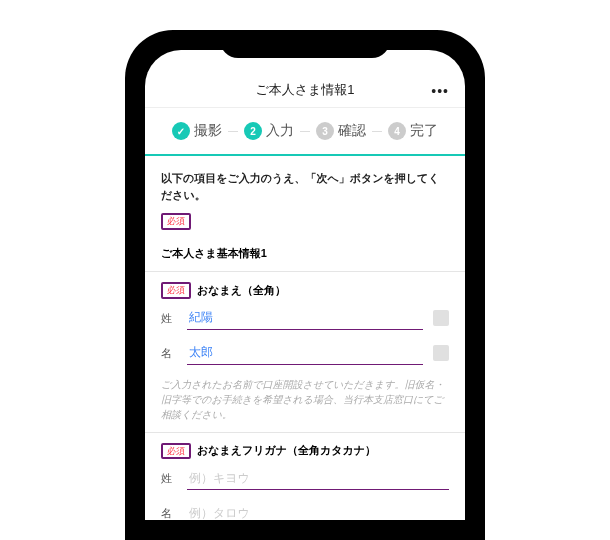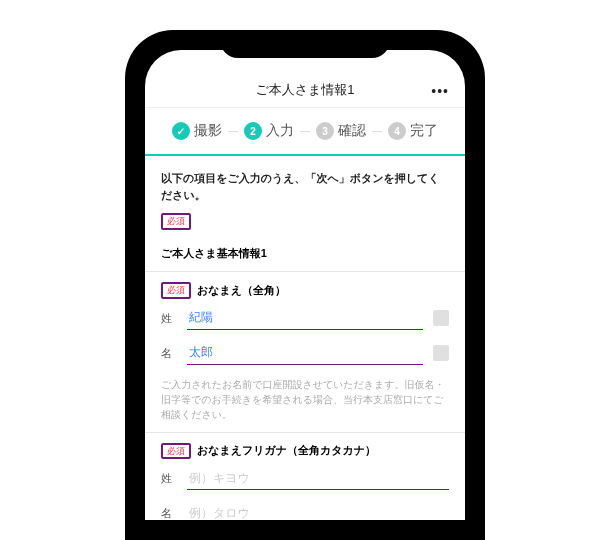--- a/index.html
+++ b/index.html
@@ -129,21 +129,21 @@
       background: transparent;
     }
     .text-input::placeholder { color: #ccc; }
     .ocr-mark {
       width: 16px; height: 16px;
       background: #e0e0e0;
       border-radius: 2px;
       flex-shrink: 0;
       position: relative;
     }
-    .helper { font-size: 10px; color: #aaa; line-height: 1.5; margin-top: 2px; }
+    .helper { font-size: 10px; color: #aaa; line-height: 1.5; margin-top: 2px; font-style: italic; }
   </style>
 </head>
 <body>
 
 <div class="phone">
   <div class="notch"></div>
   <div class="screen">
 
     <div class="header">
       <div class="header-title">ご本人さま情報1</div>

